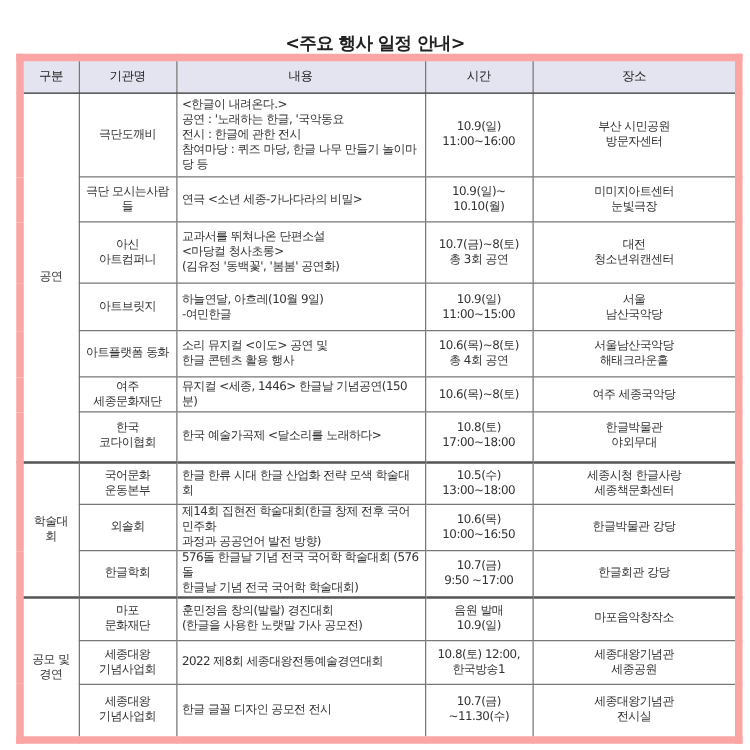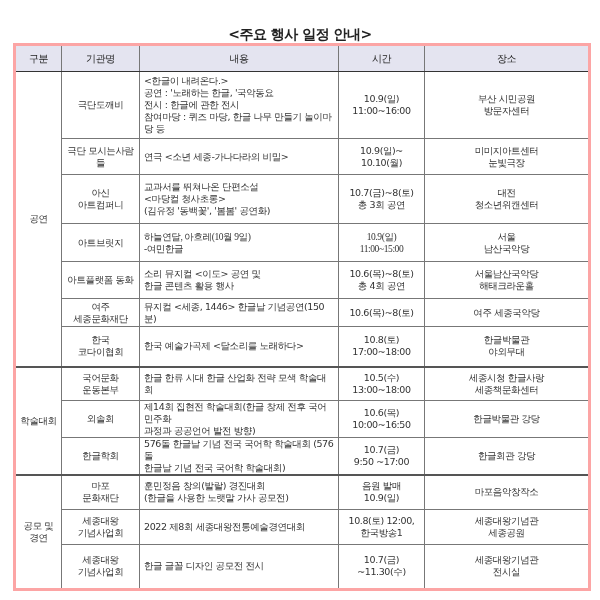--- a/index.html
+++ b/index.html
@@ -2,21 +2,21 @@
 <html><head>
 <meta charset="utf-8">
 <style>
   html, body { margin: 0; padding: 0; background: #ffffff; }
   body { width: 600px; height: 600px; position: relative; overflow: hidden;
          font-family: "DejaVu Sans", sans-serif; color: #333; }
   .title { position: absolute; top: 26px; left: 0; width: 600px; text-align: center;
            font-size: 14px; font-weight: bold; color: #222; letter-spacing: -0.5px; }
   table.schedule { position: absolute; left: 13px; top: 43px; width: 575px;
                    border-collapse: collapse; table-layout: fixed;
-                   border: 3px solid #fca5a5; font-size: 9.5px; letter-spacing: -0.4px; }
+                   border: 6px solid #fca5a5; font-size: 9.5px; letter-spacing: -0.4px; }
   table.schedule th, table.schedule td { border: 1px solid #777; padding: 0 4px;
                    line-height: 12px; vertical-align: middle; }
   table.schedule th { background: #e4e4f0; font-weight: normal; color: #222;
                       height: 25px; font-size: 10px; border-bottom: 1px solid #333; }
   td.c { text-align: center; }
   td.l { text-align: left; }
   tr.sec-start td { border-top: 2px solid #555; }
   .line { display: block; }
 </style>
 </head>
@@ -92,21 +92,21 @@
         </td>
         <td class="c">
           <span class="line">10.7(금)~8(토)</span>
           <span class="line">총 3회 공연</span>
         </td>
         <td class="c">
           <span class="line">대전</span>
           <span class="line">청소년위캔센터</span>
         </td>
       </tr>
-      <tr style="height: 38px; font-family: Liberation Serif, serif;">
+      <tr style="height: 38px;">
         <td class="c">
           <span class="line">아트브릿지</span>
         </td>
         <td class="l">
           <span class="line">하늘연달, 아흐레(10월 9일)</span>
           <span class="line">-여민한글</span>
         </td>
         <td class="c">
           <span class="line">10.9(일)</span>
           <span class="line">11:00~15:00</span>

